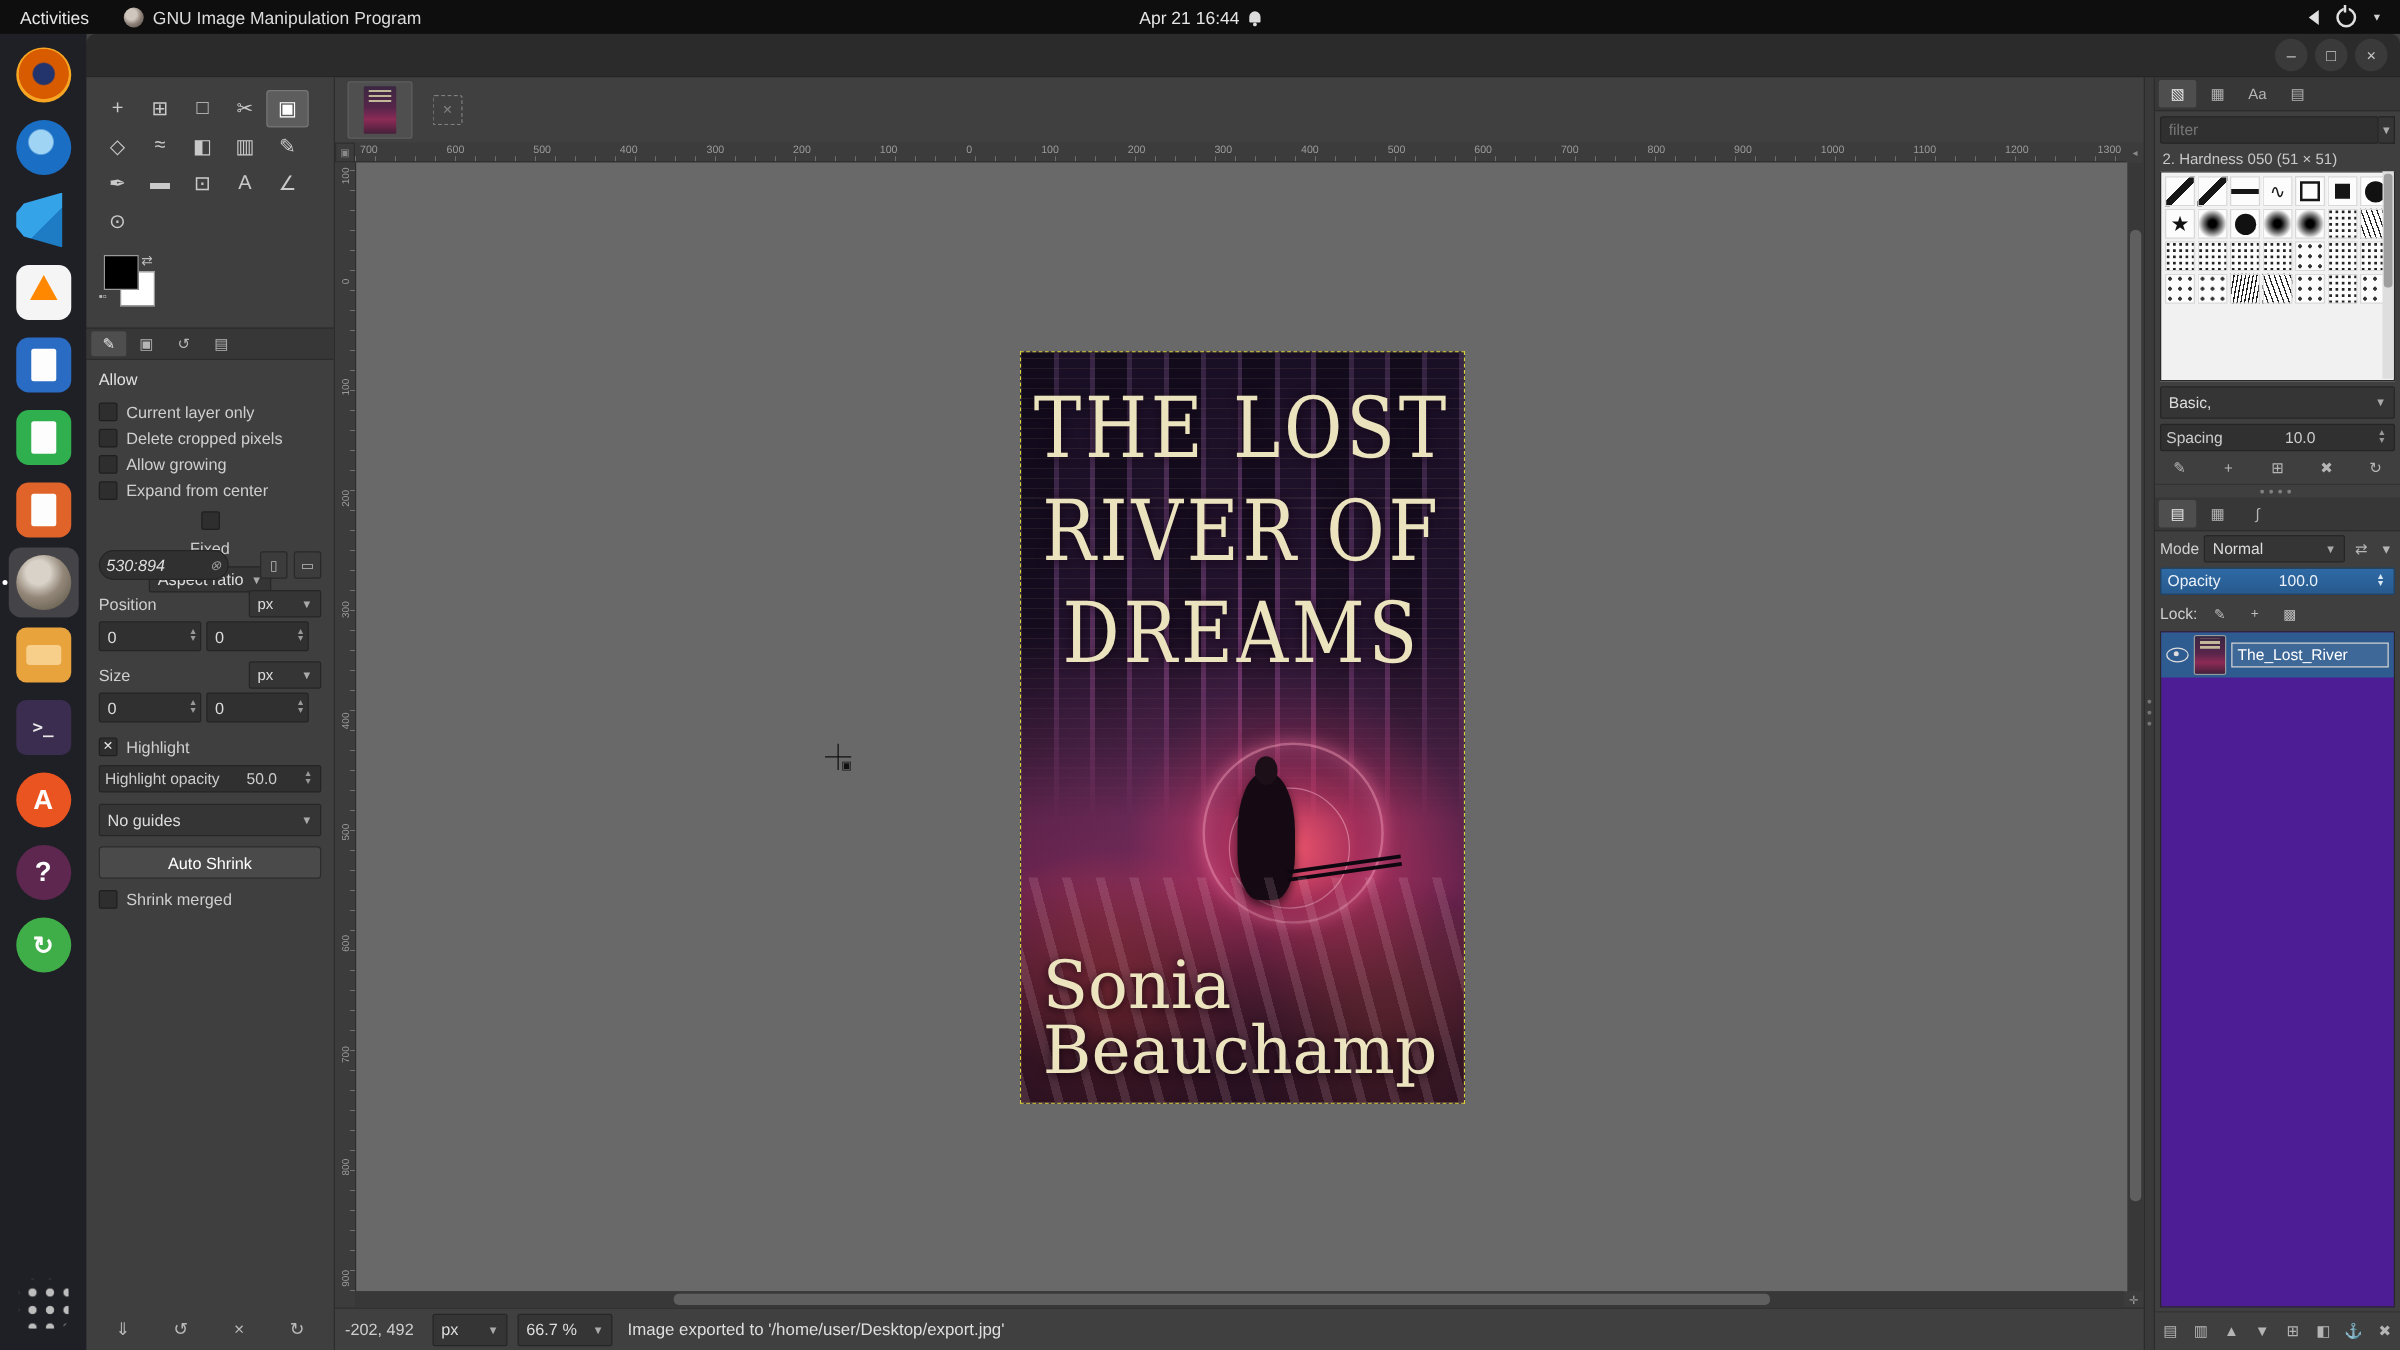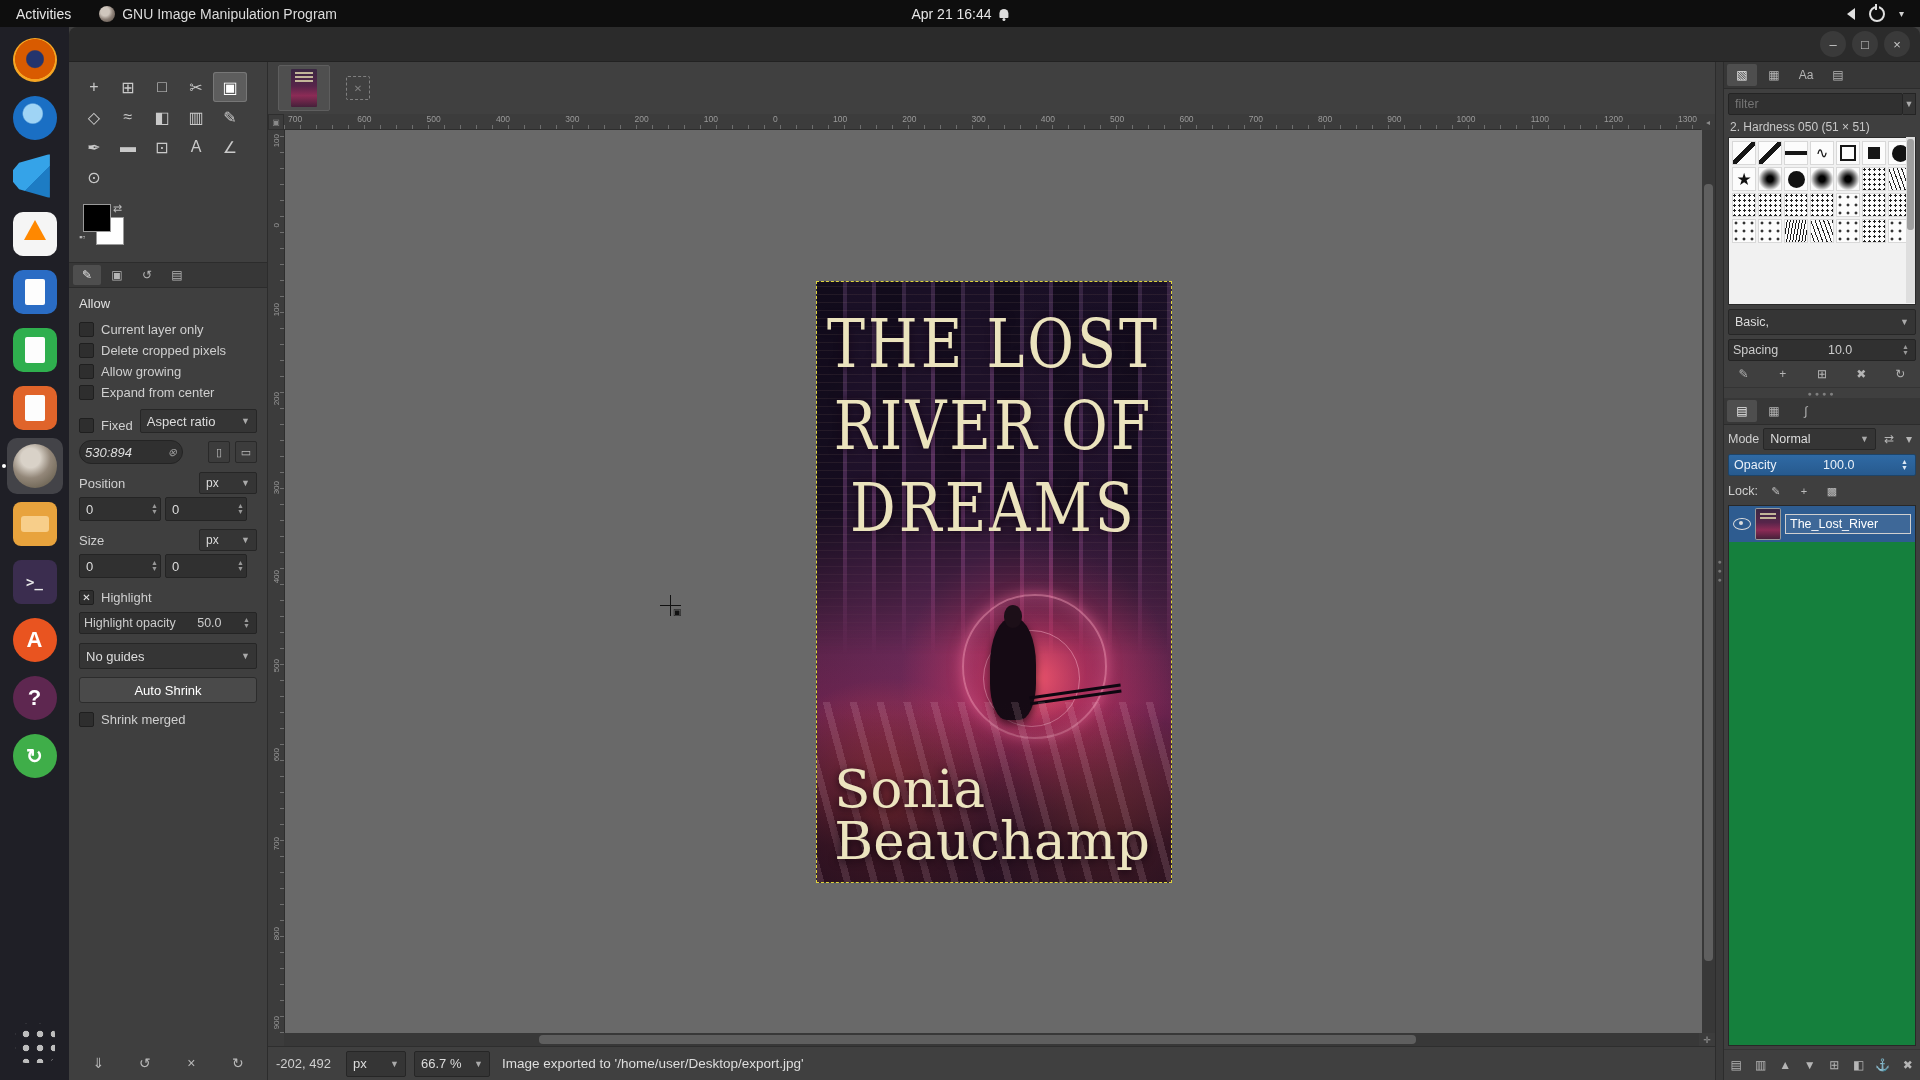--- a/index.html
+++ b/index.html
@@ -76,21 +76,21 @@
   .to-tab{width:28px;height:20px;display:flex;align-items:center;justify-content:center;color:#b5b5b5;font-size:12px;border-radius:2px;}
   .to-tab.active{background:#4e4e4e;color:#e8e8e8;}
   #tool-options{padding:6px 10px 0 10px;color:#cfcfcf;font-size:13px;}
   .to-title{margin:2px 0 8px 0;color:#e0e0e0;}
   .chkrow{display:flex;align-items:center;gap:7px;height:21px;}
   .chk{width:13px;height:13px;background:#2e2e2e;border:1px solid #1f1f1f;border-radius:2px;
     display:flex;align-items:center;justify-content:center;color:#e6e6e6;font-size:10px;line-height:1;flex:0 0 auto;}
   .dd{background:#353535;border:1px solid #262626;border-radius:2px;color:#ddd;display:flex;align-items:center;
     padding:2px 6px;gap:6px;}
   .dd .caret{margin-left:auto;font-size:9px;color:#aaa;}
-  .fixedrow{display:flex;align-items:flex-end;gap:7px;margin-top:6px;height:24px;}
+  .fixedrow{display:flex;align-items:center;gap:7px;margin-top:6px;height:24px;flex-direction:column;}
   .fixedrow .dd{flex:1;height:18px;font-size:13px;}
   .aspectrow{display:flex;align-items:center;gap:5px;margin:7px 0 2px 0;}
   .entry{background:#303030;border:1px solid #242424;border-radius:12px;color:#ddd;font-size:13px;
     padding:2px 5px;display:flex;align-items:center;}
   #aspect-entry{width:92px;height:18px;font-style:italic;}
   #aspect-entry .clear{margin-left:auto;color:#999;font-size:11px;}
   .pagebtn{width:20px;height:20px;background:#3c3c3c;border:1px solid #292929;border-radius:2px;display:flex;align-items:center;justify-content:center;color:#bbb;font-size:11px;}
   .labelrow{display:flex;align-items:center;margin-top:8px;height:22px;}
   .labelrow .dd{margin-left:auto;width:44px;height:16px;font-size:12px;}
   .spinpair{display:flex;gap:4px;margin-top:3px;}
@@ -215,21 +215,21 @@
   .mini-btn-row{display:flex;justify-content:space-around;align-items:center;height:26px;border-bottom:1px solid #343434;}
   .mini-btn{width:28px;height:20px;display:flex;align-items:center;justify-content:center;color:#b5b5b5;font-size:12px;border-radius:2px;}
   #dock-handle{height:10px;display:flex;align-items:center;justify-content:center;color:#808080;font-size:7px;letter-spacing:3px;}
   #mode-row{margin:3px 4px 0 4px;height:22px;display:flex;align-items:center;gap:4px;}
   #mode-row .dd{flex:1;height:16px;font-size:12.5px;}
   #opacity-row{margin:4px;height:20px;background:linear-gradient(180deg,#2f6aa5,#275a8e);border:1px solid #1e4468;
     border-radius:2px;display:flex;align-items:center;padding:0 5px;color:#eaf1f8;font-size:12.5px;}
   #opacity-row .val{margin-left:auto;}
   #lock-row{margin:0 4px;height:22px;display:flex;align-items:center;gap:6px;}
   .lock-btn{width:22px;height:18px;display:flex;align-items:center;justify-content:center;color:#bdbdbd;font-size:11px;border:1px solid transparent;border-radius:2px;}
-  #layer-list{flex:1;margin:3px 4px;background:#15803d;border:1px solid #282828;min-height:0;}
+  #layer-list{flex:1;margin:3px 4px;background:#4c1d95;border:1px solid #282828;min-height:0;}
   #layer-row{height:36px;background:#2e5c90;display:flex;align-items:center;gap:5px;padding:0 4px;}
   .eye{width:16px;height:10px;border:1px solid #ddd;border-radius:50%;position:relative;flex:0 0 auto;}
   .eye::after{content:"";position:absolute;left:5px;top:2px;width:4px;height:4px;border-radius:50%;background:#ddd;}
   #layer-thumb{flex:0 0 auto;box-shadow:0 0 0 1px #999;}
   #layer-name{flex:1;border:1px solid #d0d0d0;background:rgba(255,255,255,.08);color:#fff;
     padding:2px 4px;font-size:12.5px;white-space:nowrap;overflow:hidden;}
   #layer-btns{height:30px;display:flex;justify-content:space-around;align-items:center;border-top:1px solid #343434;}
   .layer-btn{width:22px;height:22px;display:flex;align-items:center;justify-content:center;color:#b5b5b5;font-size:12px;border-radius:2px;}
 </style>
 </head>

